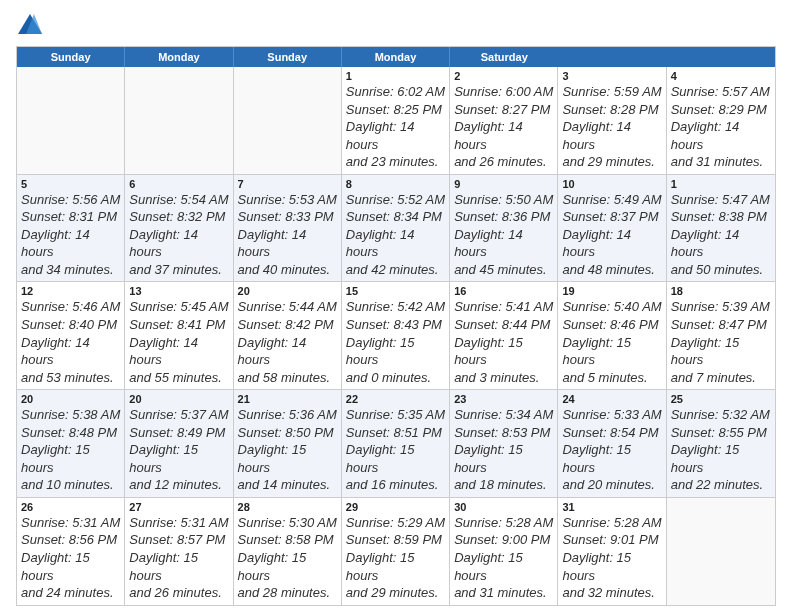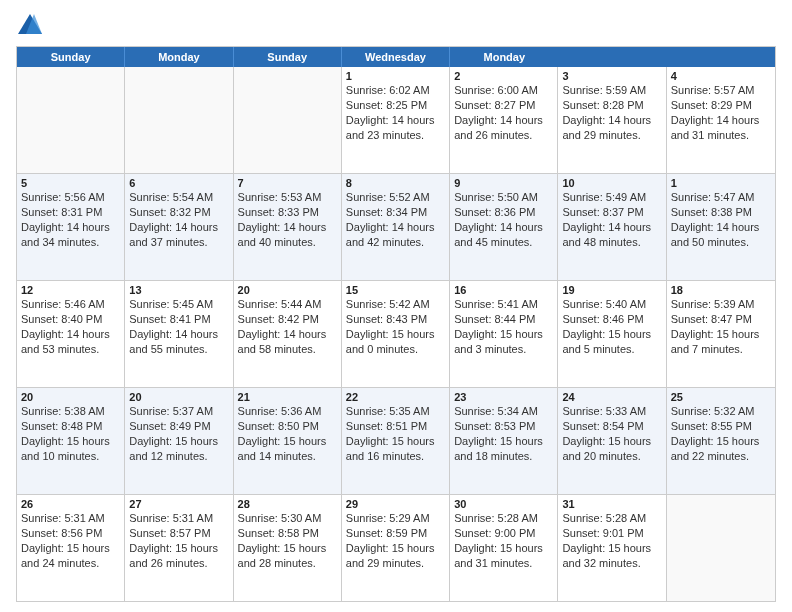--- a/index.html
+++ b/index.html
@@ -103,23 +103,24 @@
     }
     .cal-cell:last-child { border-right: none; }
     .cal-cell.empty { background: #f9f9f9; }
     .day-num {
       font-size: 11px;
       font-weight: bold;
       color: #222;
       margin-bottom: 1px;
     }
     .cell-text {
-      font-size: 11px;
+      font-size: 13px;
       line-height: 1.35;
       color: #333;
+      font-style: italic;
     }
     .alt-row .cal-cell {
       background: #f0f4fa;
     }
   </style>
 </head>
 <body>
 
 <div class="page">
   <div class="header">
@@ -137,22 +138,22 @@
       <div class="main-title"></div>
       <div class="subtitle"></div>
     </div>
   </div>
 
   <div class="calendar">
     <div class="cal-header-row">
     <div class="cal-header-cell">Sunday</div>
         <div class="cal-header-cell">Monday</div>
         <div class="cal-header-cell">Sunday</div>
-        <div class="cal-header-cell">Wednesday</div>
         <div class="cal-header-cell">Monday</div>
+        <div class="cal-header-cell">Saturday</div>
       </div>
     <div class="cal-body">
     <div class="cal-week">
           <div class="cal-cell empty"></div>
           <div class="cal-cell empty"></div>
           <div class="cal-cell empty"></div>
           <div class="cal-cell">
             <div class="day-num">1</div>
             <div class="cell-text">Sunrise: 6:02 AM<br>Sunset: 8:25 PM<br>Daylight: 14 hours<br>and 23 minutes.</div>
           </div>

